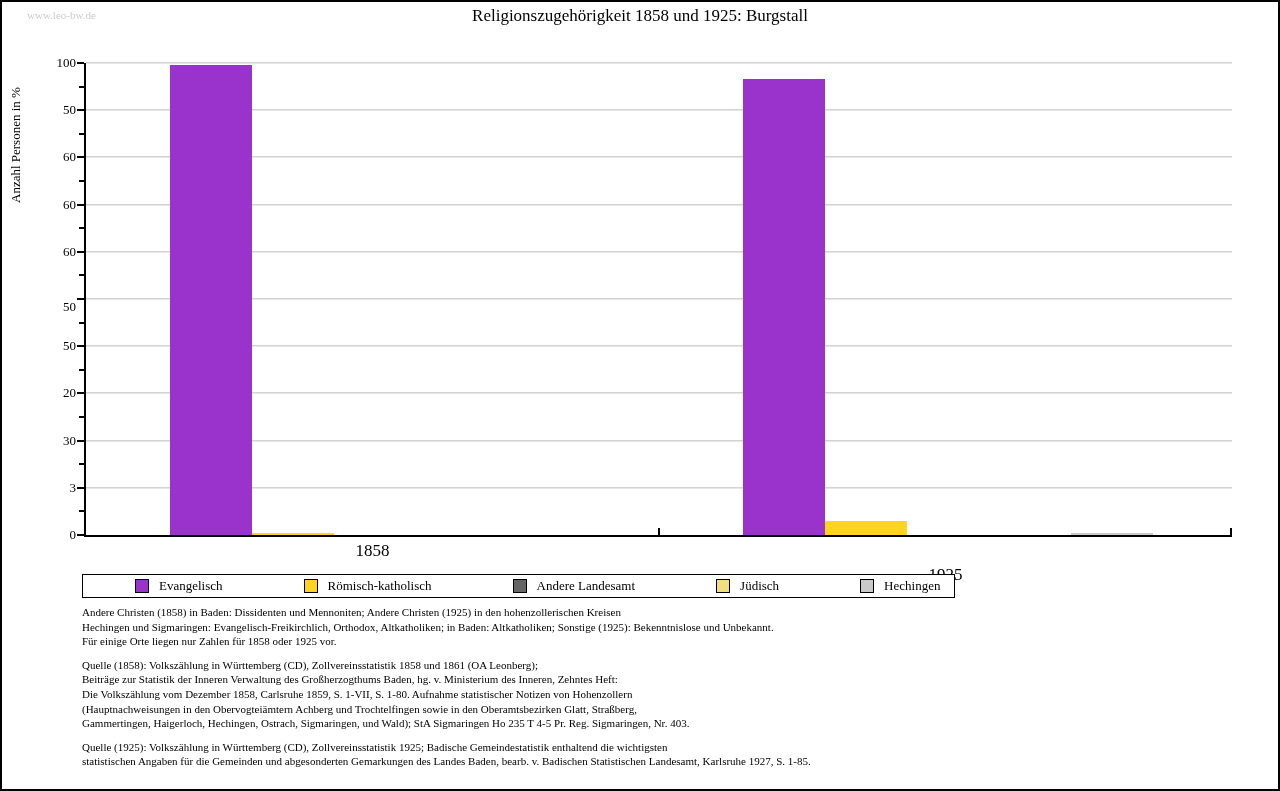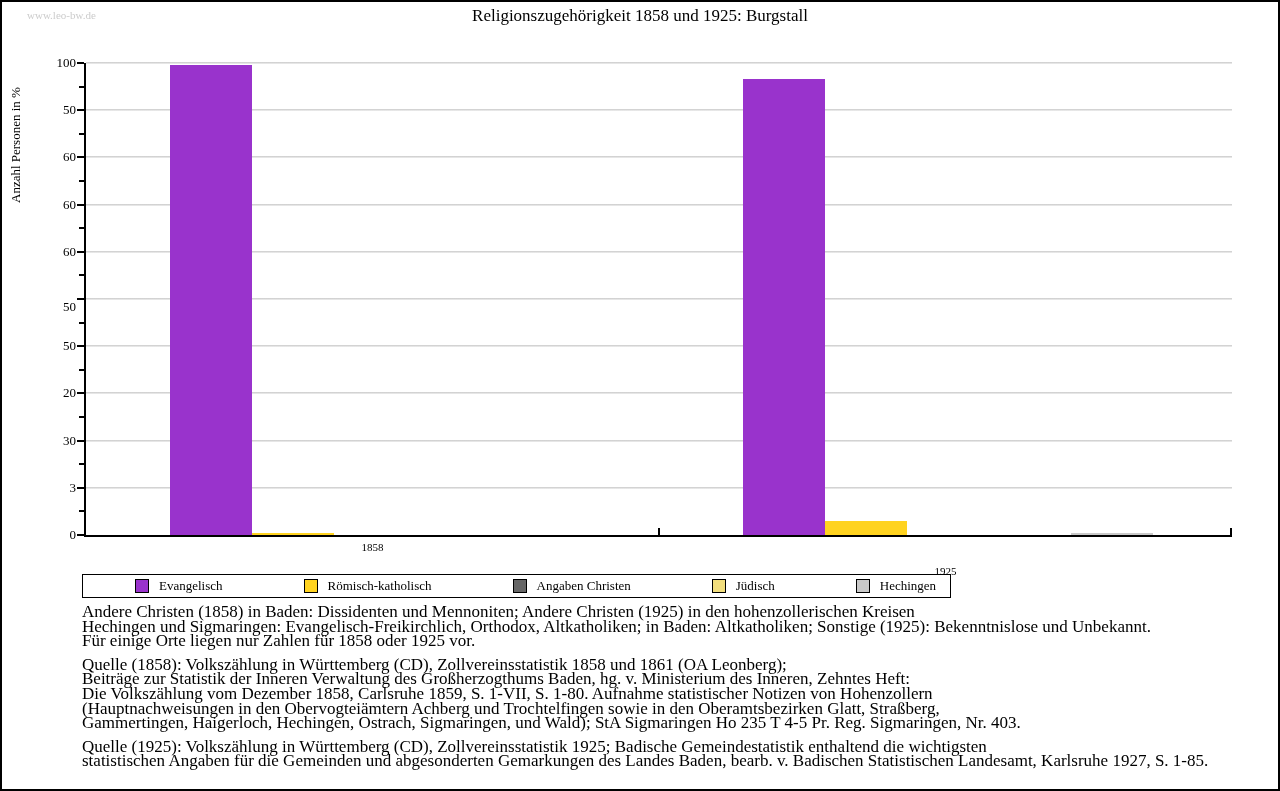--- a/index.html
+++ b/index.html
@@ -6,25 +6,25 @@
   body{font-family:"DejaVu Sans","Liberation Sans",sans-serif;color:#000;}
   .page{position:relative;width:1276px;height:787px;border:2px solid #000;border-radius:0;background:#fff;overflow:hidden;font-family:Liberation Serif, serif;}
   .watermark{position:absolute;left:25px;top:7px;font-size:11px;color:#cccccc;}
   .title{position:absolute;top:4px;left:0;width:100%;text-align:center;font-size:17px;}
   .ylabel{position:absolute;left:6px;top:201px;transform:rotate(-90deg);transform-origin:left top;font-size:13px;white-space:nowrap;}
   .plot{position:absolute;left:82px;top:61px;width:1146px;height:472px;border-left:2px solid #000;border-bottom:2px solid #000;}
   .gridline{position:absolute;left:0;width:100%;height:2px;background:linear-gradient(to bottom,#c9c9c9,#f0f0f0);}
   .ytick-label{position:absolute;width:42px;text-align:right;font-size:13px;line-height:16px;}
   .tick{position:absolute;background:#000;}
   .bar{position:absolute;bottom:0;}
-  .xcat{position:absolute;font-size:11px;text-align:center;}
+  .xcat{position:absolute;font-size:17px;text-align:center;}
   .legend{position:absolute;left:80px;top:572px;border:1px solid #000;background:#fff;display:flex;align-items:center;gap:37px;padding:3px 14px 3px 8px;height:16px;font-size:13px;}
   .legend-item{display:flex;align-items:center;gap:10px;white-space:nowrap;padding-left:44px;}
   .swatch{width:12px;height:12px;border:1px solid #000;flex:0 0 auto;}
-  .notes{position:absolute;left:80px;top:603px;font-size:17px;line-height:14.6px;}
+  .notes{position:absolute;left:80px;top:603px;font-size:11px;line-height:14.6px;}
   .note{margin:0 0 9px 0;white-space:pre-line;}
 </style>
 </head>
 <body>
 
 <div class="page">
   <div class="watermark">www.leo-bw.de</div>
   <div class="title">Religionszugehörigkeit 1858 und 1925: Burgstall</div>
   <div class="ylabel">Anzahl Personen in %</div>
   <div class="plot" id="plot">
@@ -84,21 +84,21 @@
       <div class="legend-item">
         <div class="swatch" style="background: rgb(153, 51, 204);"></div>
         <div class="">Evangelisch</div>
       </div>
       <div class="legend-item">
         <div class="swatch" style="background: rgb(255, 211, 32);"></div>
         <div class="">Römisch-katholisch</div>
       </div>
       <div class="legend-item">
         <div class="swatch" style="background: rgb(102, 102, 102);"></div>
-        <div class="">Angaben Christen</div>
+        <div class="">Andere Landesamt</div>
       </div>
       <div class="legend-item">
         <div class="swatch" style="background: rgb(242, 222, 125);"></div>
         <div class="">Jüdisch</div>
       </div>
       <div class="legend-item">
         <div class="swatch" style="background: rgb(201, 201, 201);"></div>
         <div class="">Hechingen</div>
       </div>
     </div>

